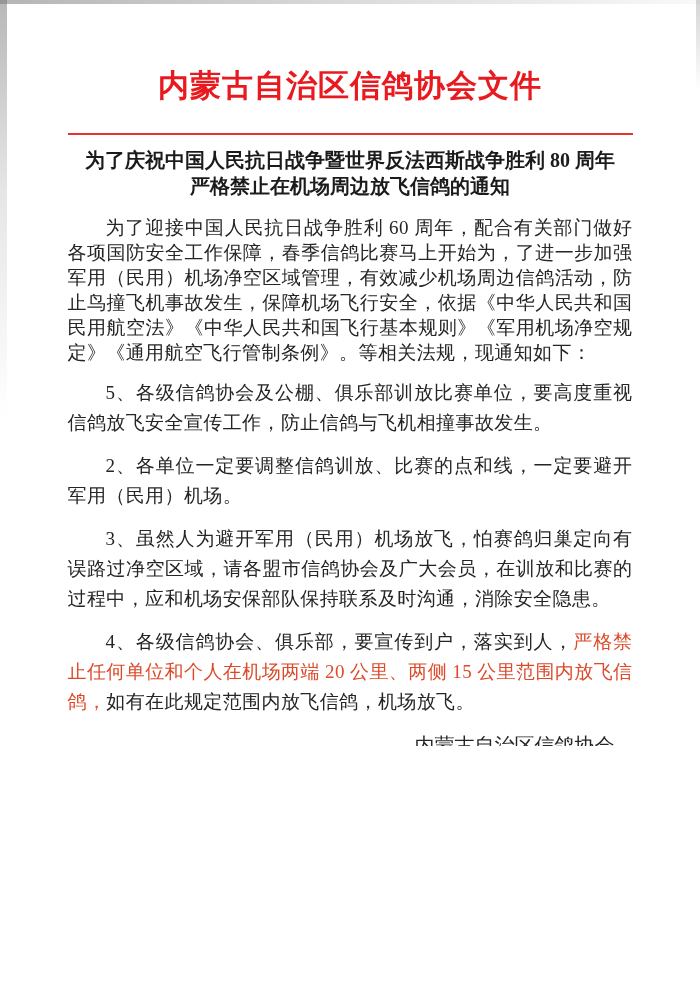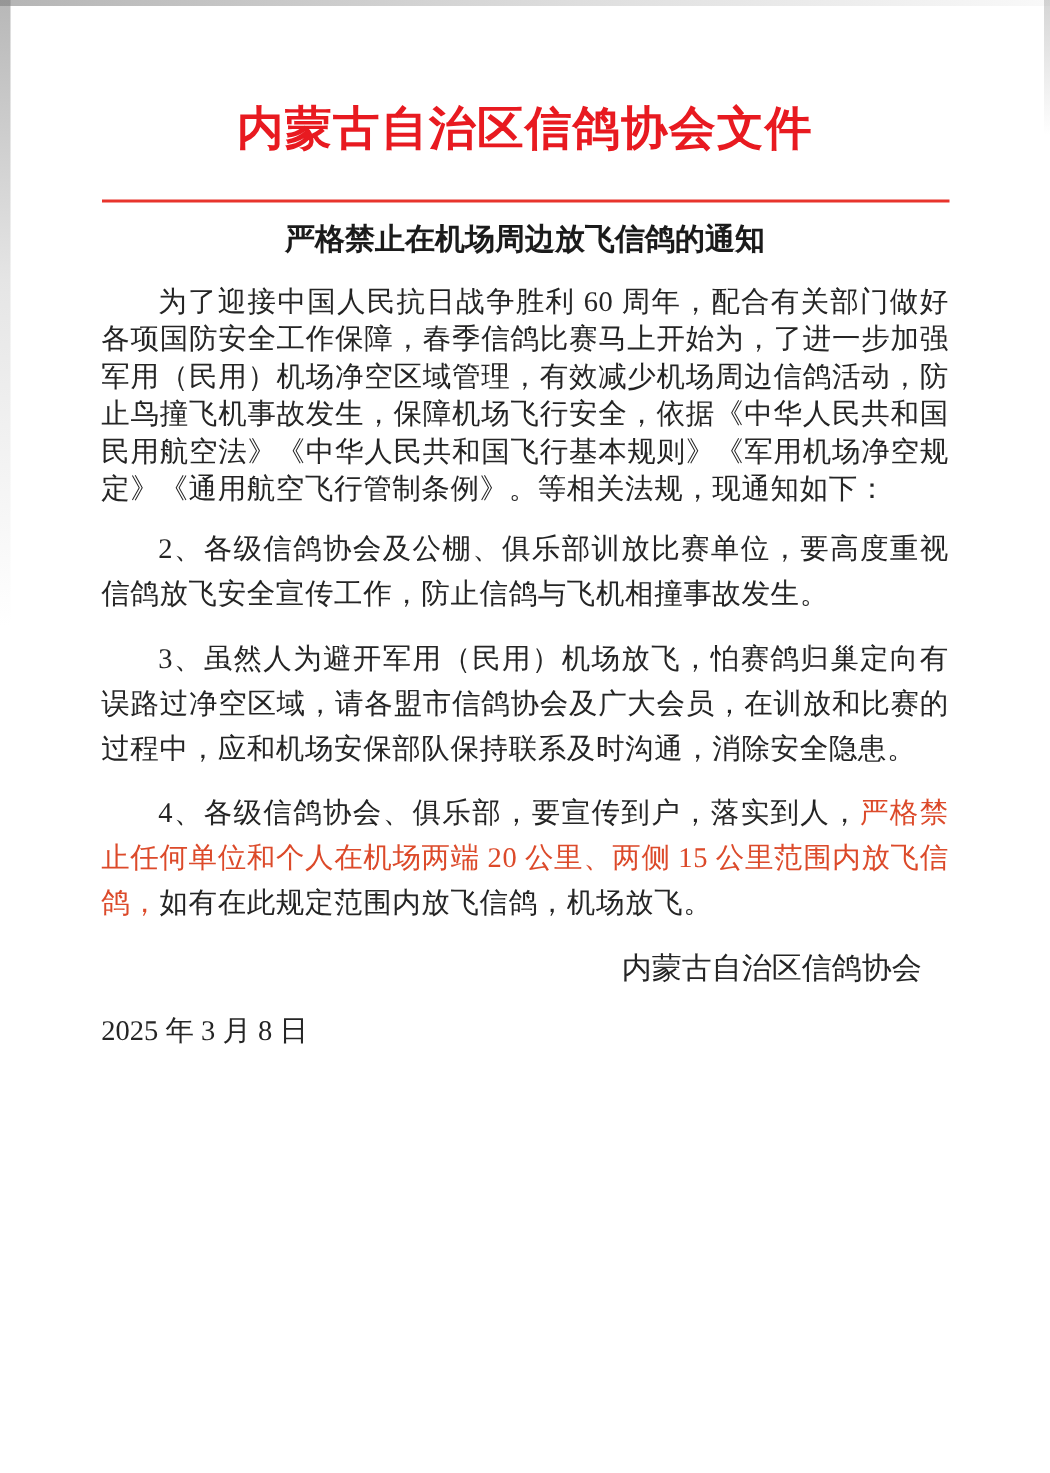--- a/index.html
+++ b/index.html
@@ -115,26 +115,28 @@
 
   <div class="edge-top"></div>
   <div class="edge-left"></div>
   <div class="edge-right"></div>
 
   <h1 class="org-title">内蒙古自治区信鸽协会文件</h1>
 
   <div class="divider"></div>
 
   <div class="subject">
+    <div>为了庆祝中国人民抗日战争暨世界反法西斯战争胜利 80 周年</div>
     <div>严格禁止在机场周边放飞信鸽的通知</div>
   </div>
 
   <div class="body-text">
     <p class="intro">为了迎接中国人民抗日战争胜利 60 周年，配合有关部门做好各项国防安全工作保障，春季信鸽比赛马上开始为，了进一步加强军用（民用）机场净空区域管理，有效减少机场周边信鸽活动，防止鸟撞飞机事故发生，保障机场飞行安全，依据《中华人民共和国民用航空法》《中华人民共和国飞行基本规则》《军用机场净空规定》《通用航空飞行管制条例》。等相关法规，现通知如下：</p>
-    <p>2、各级信鸽协会及公棚、俱乐部训放比赛单位，要高度重视信鸽放飞安全宣传工作，防止信鸽与飞机相撞事故发生。</p>
+    <p>5、各级信鸽协会及公棚、俱乐部训放比赛单位，要高度重视信鸽放飞安全宣传工作，防止信鸽与飞机相撞事故发生。</p>
+    <p>2、各单位一定要调整信鸽训放、比赛的点和线，一定要避开军用（民用）机场。</p>
     <p>3、虽然人为避开军用（民用）机场放飞，怕赛鸽归巢定向有误路过净空区域，请各盟市信鸽协会及广大会员，在训放和比赛的过程中，应和机场安保部队保持联系及时沟通，消除安全隐患。</p>
     <p><span>4、各级信鸽协会、俱乐部，要宣传到户，落实到人，</span><span class="red-em">严格禁止任何单位和个人在机场两端 20 公里、两侧 15 公里范围内放飞信鸽，</span><span>如有在此规定范围内放飞信鸽，机场放飞。</span></p>
   </div>
 
   <div class="signature">内蒙古自治区信鸽协会</div>
   <div class="doc-date">2025 年 3 月 8 日</div>
 
   <div class="seal">
     <svg viewBox="0 0 200 200" width="178" height="178">
       <circle cx="100" cy="100" r="91" fill="none" stroke="#c03428" stroke-width="8"></circle>

